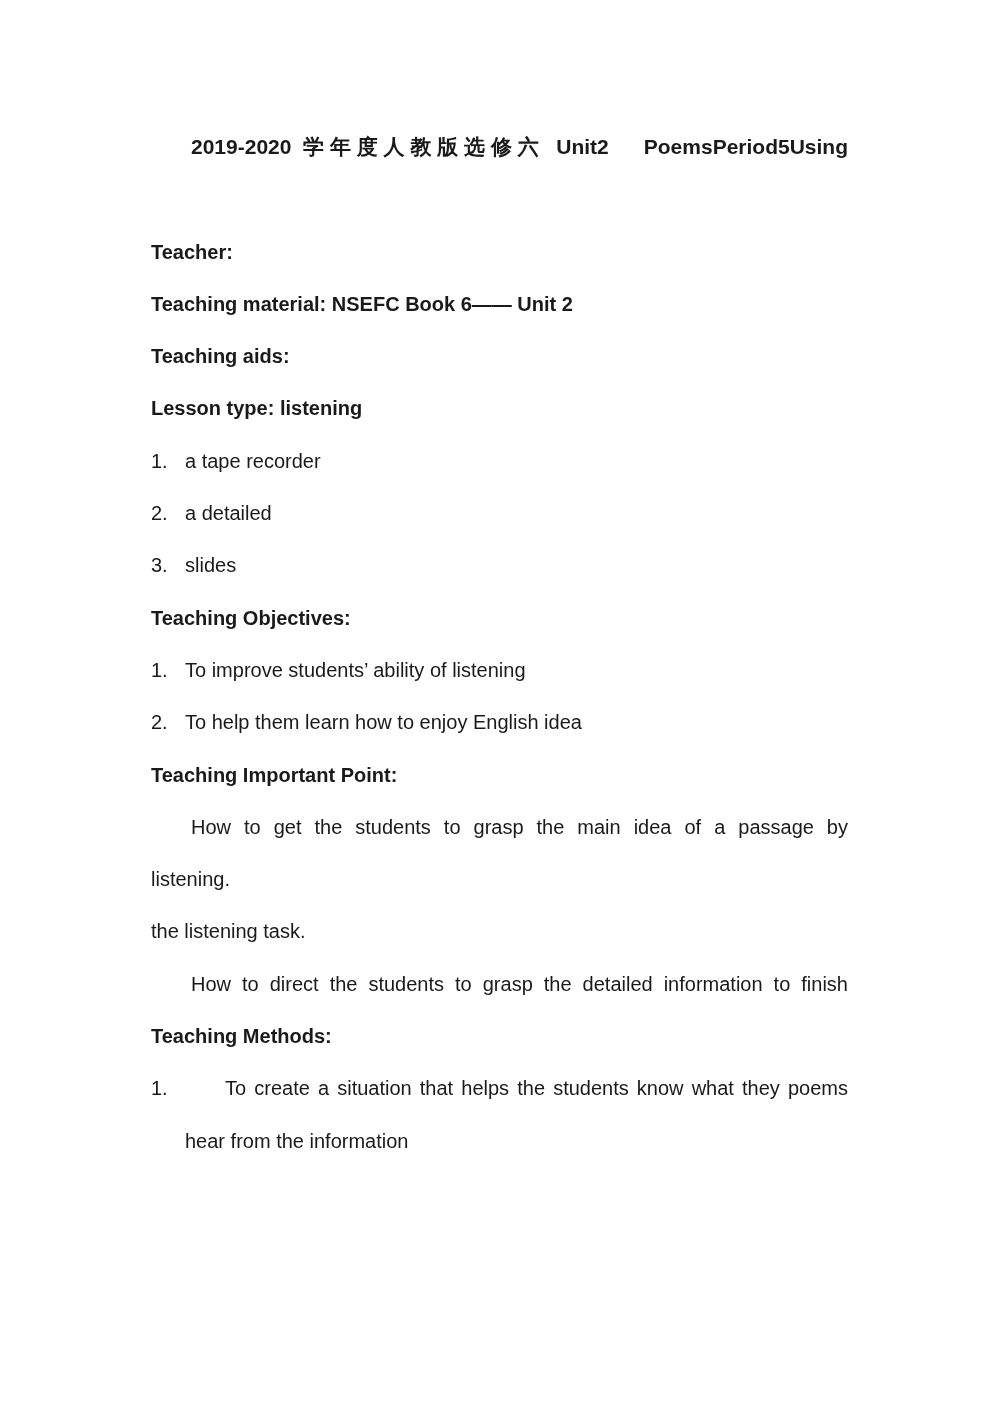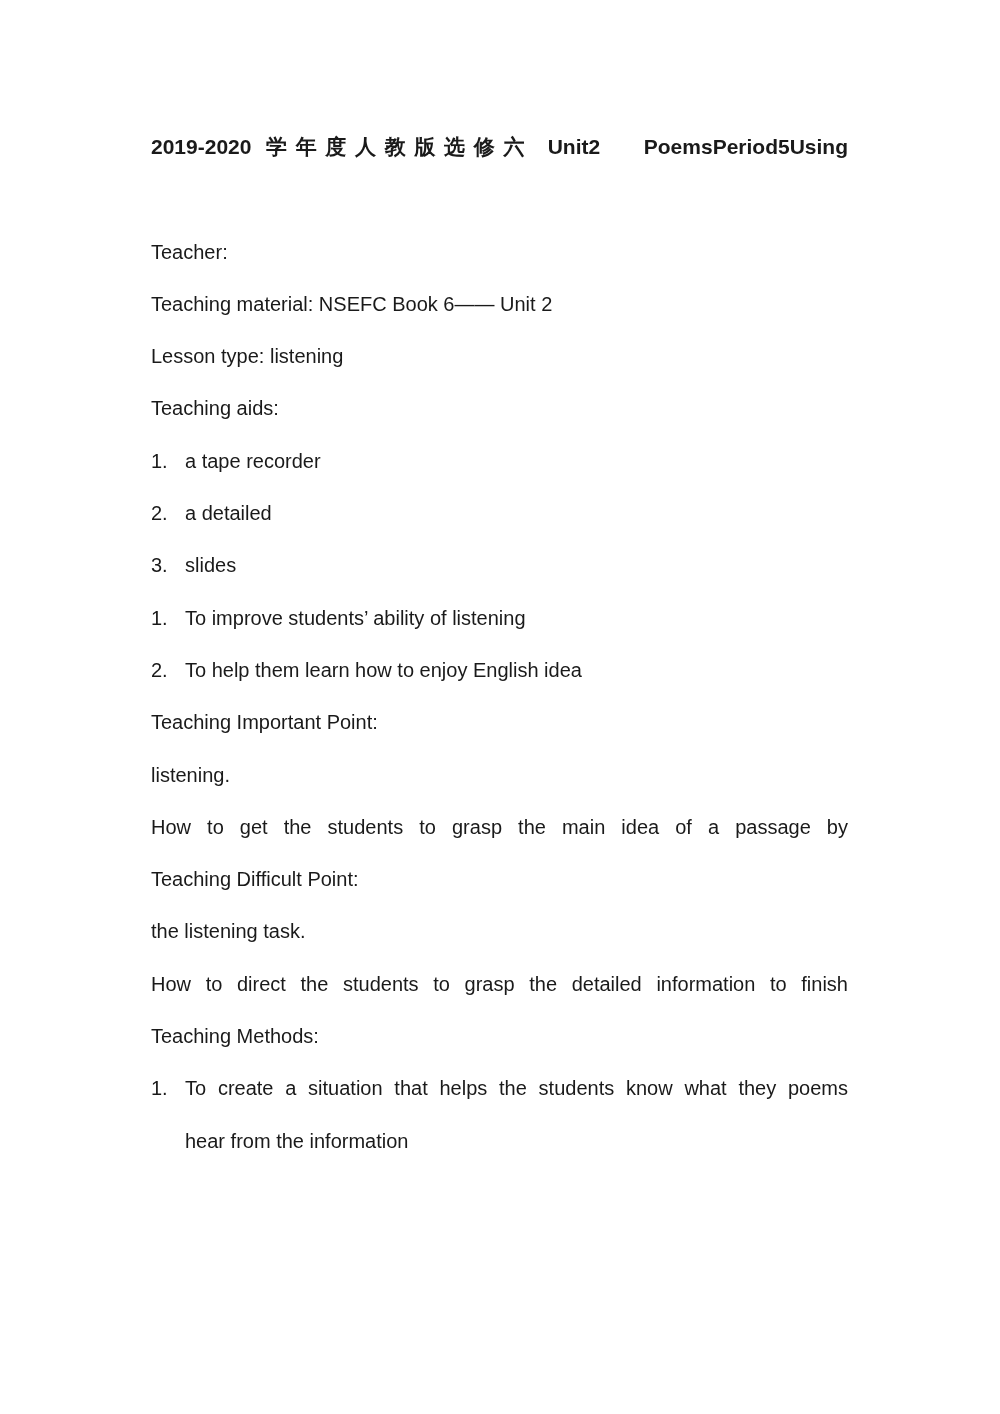--- a/index.html
+++ b/index.html
@@ -25,84 +25,85 @@
   .para, .line, .num {
     font-size: 20px;
     line-height: 52.3px;
     white-space: normal;
   }
   .title {
     font-size: 21px;
     font-weight: 700;
   }
   .bold {
-    font-weight: 400;
+    font-weight: 700;
   }
   .spacer {
     height: 52.3px;
   }
   .li {
     position: relative;
     padding-left: 34px;
   }
   .num {
     position: absolute;
     left: 0;
     top: 0;
   }
   
   .j {
     text-align: justify;
     text-align-last: justify;
+    margin-left: 40px;
   }
 </style>
 </head>
 <body>
 
 <div class="page">
   <div class="content">
 
     <div class="para title j">2019-2020 学年度人教版选修六 Unit2&nbsp;&nbsp; PoemsPeriod5Using</div>
 
     <div class="spacer"></div>
 
     <div class="para bold">Teacher:</div>
     <div class="para bold">Teaching material: NSEFC Book 6—— Unit 2</div>
+    <div class="para bold">Teaching aids:</div>
+
     <div class="para bold">Lesson type: listening</div>
-
-    <div class="para bold">Teaching aids:</div>
 
     <div class="li">
       <span class="num">1.</span>
       <div class="line">a tape recorder</div>
     </div>
     <div class="li">
       <span class="num">2.</span>
       <div class="line">a detailed</div>
     </div>
     <div class="li">
       <span class="num">3.</span>
       <div class="line">slides</div>
     </div>
 
+    <div class="para bold">Teaching Objectives:</div>
 
     <div class="li">
       <span class="num">1.</span>
       <div class="line">To improve students’ ability of listening</div>
     </div>
     <div class="li">
       <span class="num">2.</span>
       <div class="line">To help them learn how to enjoy English idea</div>
     </div>
 
     <div class="para bold">Teaching Important Point:</div>
+    <div class="line j">How to get the students to grasp the main idea of a passage by</div>
     <div class="line">listening.</div>
-    <div class="line j">How to get the students to grasp the main idea of a passage by</div>
 
-    <div class="para bold">Teaching Difficult Point:</div>
     <div class="line">the listening task.</div>
     <div class="line j">How to direct the students to grasp the detailed information to finish</div>
 
     <div class="para bold">Teaching Methods:</div>
 
     <div class="li">
       <span class="num">1.</span>
       <div class="line j">To create a situation that helps the students know what they poems</div>
       <div class="line">hear from the information</div>
     </div>

